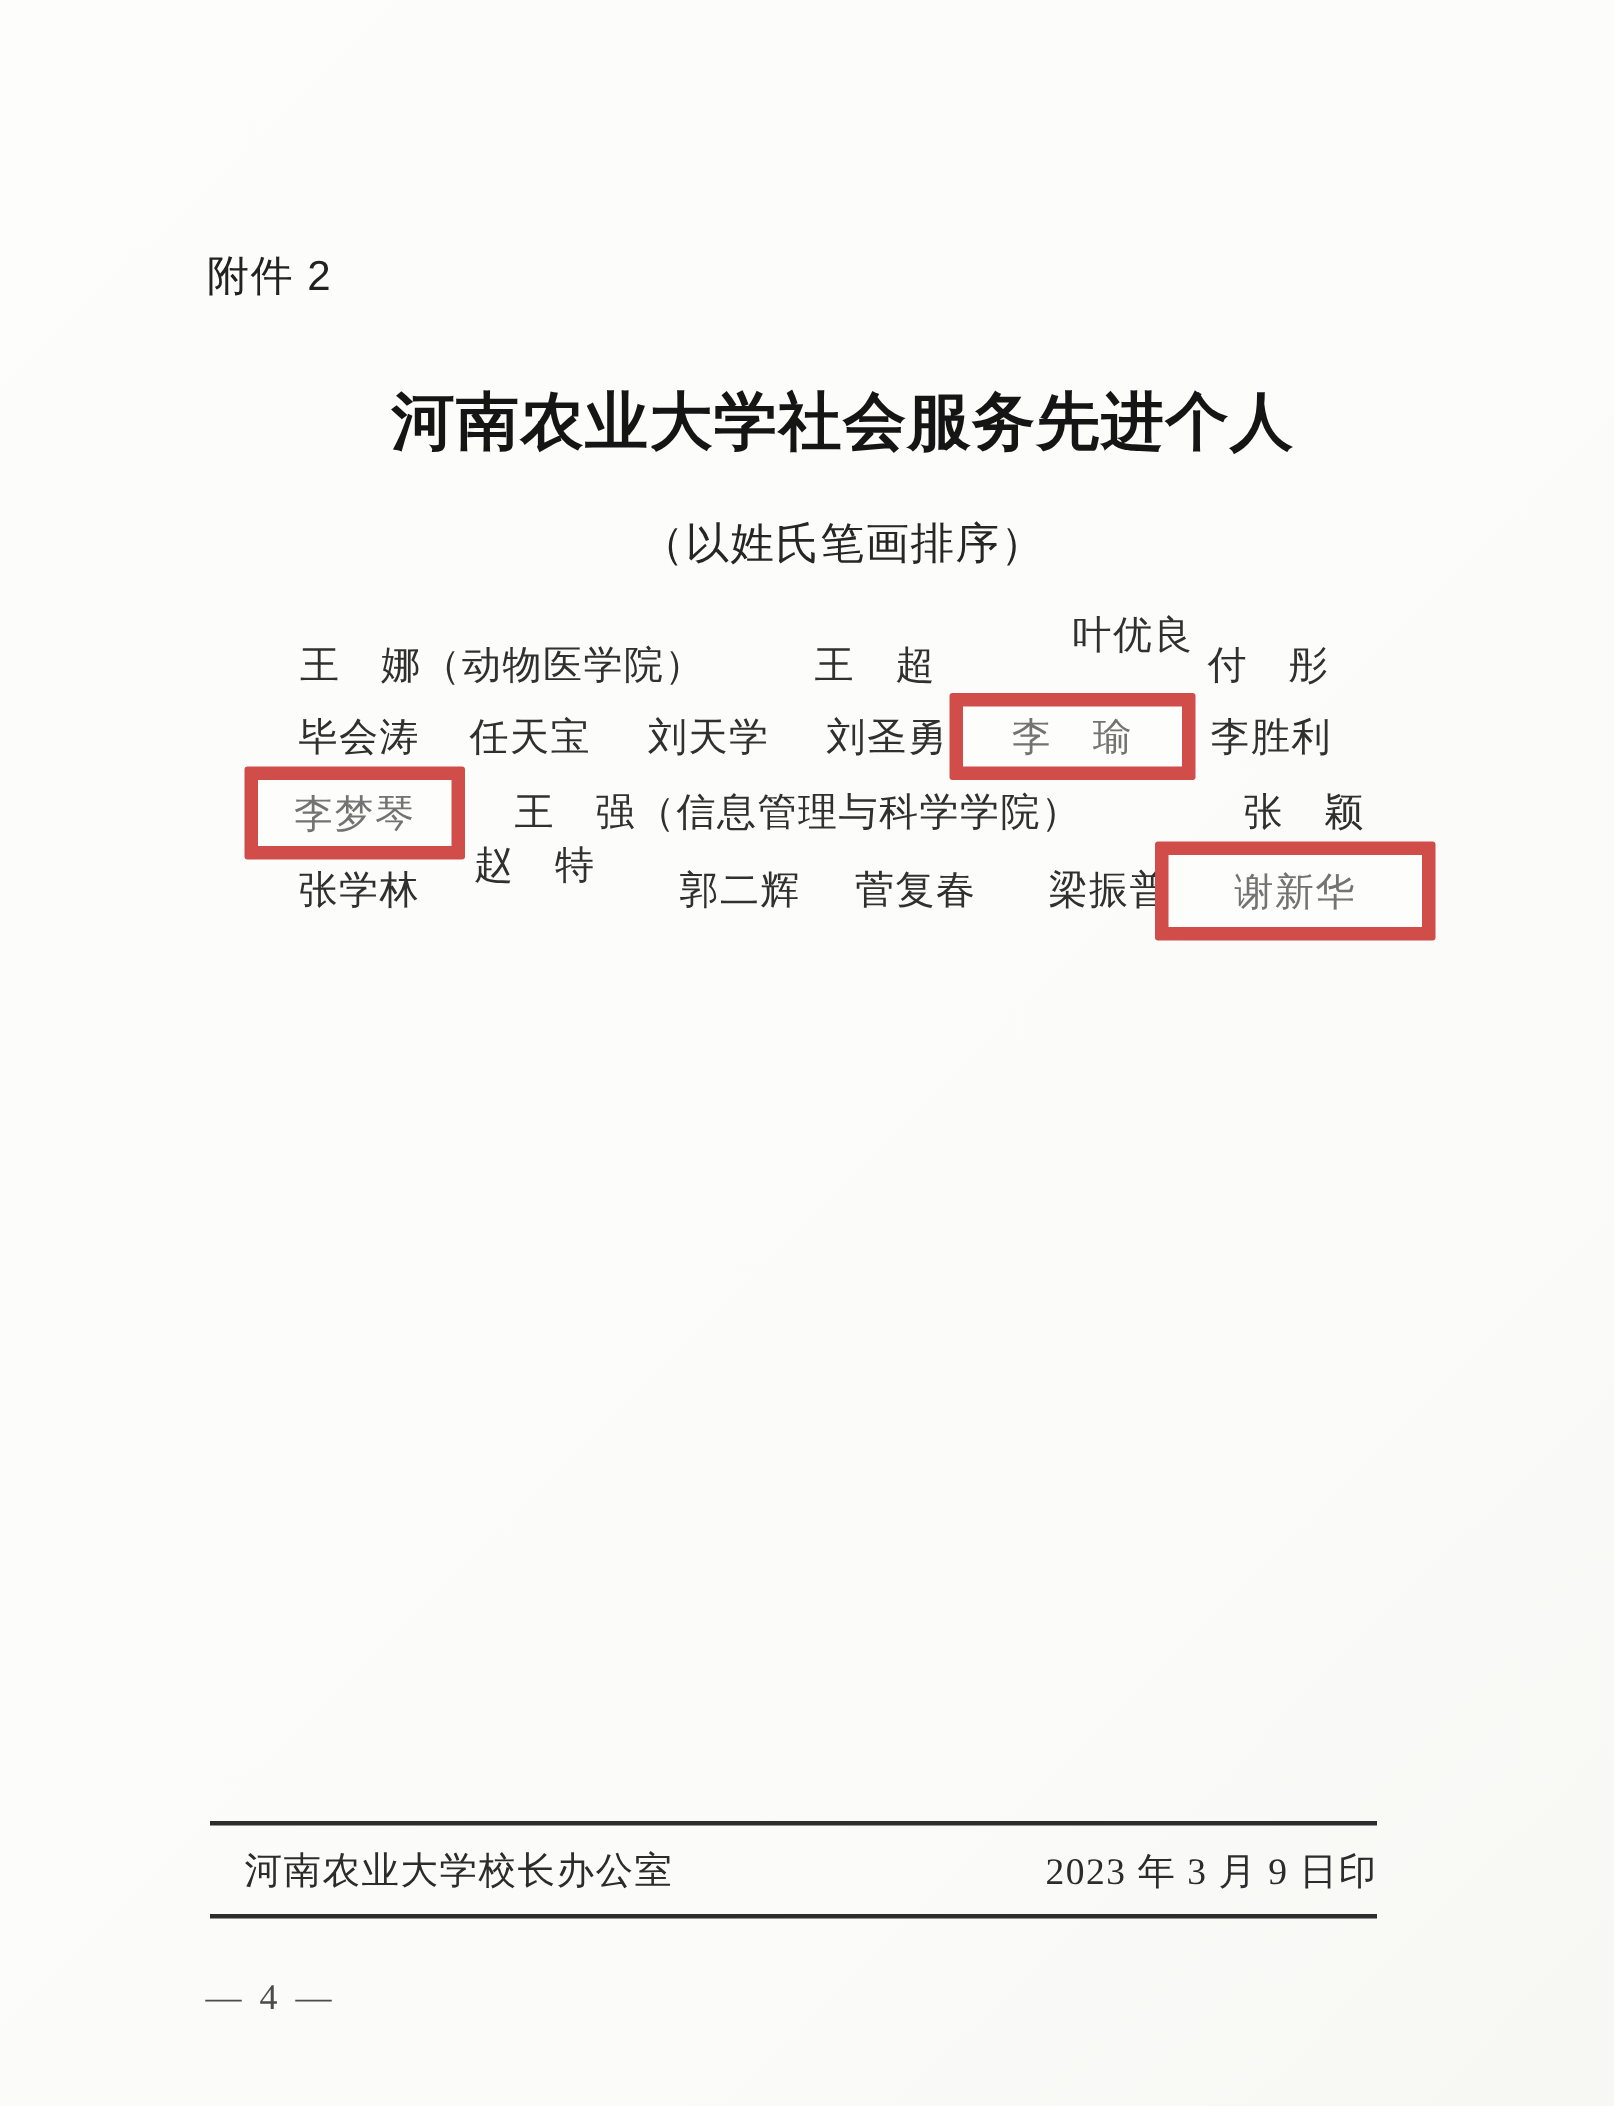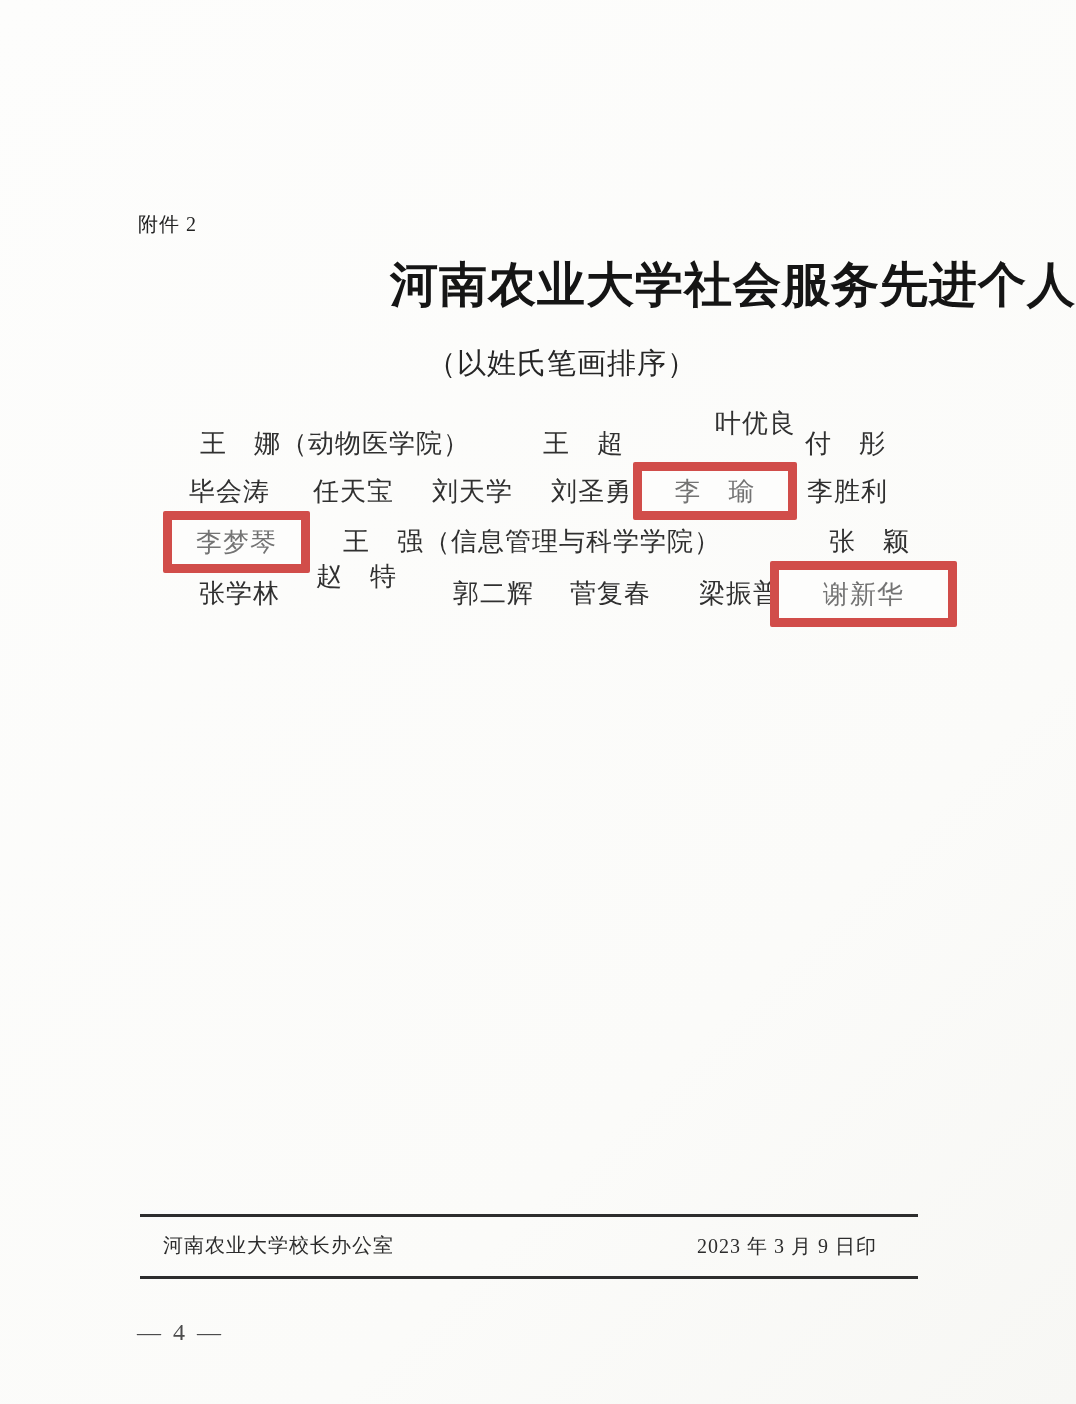--- a/index.html
+++ b/index.html
@@ -12,30 +12,29 @@
     width: 1076px;
     height: 1404px;
     margin: 0 auto;
     background: linear-gradient(135deg, #fdfdfc 0%, #fbfbf9 70%, #f7f7f4 100%);
     overflow: hidden;
     color: #2f2f2f;
   }
   .abs { position: absolute; line-height: 1; white-space: nowrap; }
 
   .attachment-label {
-    font-family: Liberation Serif, serif;
-    font-size: 20px;
+    font-family: Liberation Sans, sans-serif;
+    font-size: 28px;
     color: #222;
     letter-spacing: 1px;
-    margin-top: 44px;
   }
   .doc-title {
     left: 0; right: 0;
-    text-align: right;
-    font-size: 48px;
+    text-align: center;
+    font-size: 42px;
     font-weight: 700;
     color: #151515;
     letter-spacing: 1px;
     padding-left: 48px;
   }
   .doc-subtitle {
     left: 0; right: 0;
     text-align: center;
     font-size: 29px;
     color: #262626;
@@ -59,21 +58,21 @@
   }
   .red-box .name { color: #737373; }
   .footer-rule {
     position: absolute;
     left: 140px;
     width: 778px;
     height: 3px;
     background: #2d2d2d;
   }
   .footer-text {
-    font-size: 20px;
+    font-size: 25px;
     color: #2c2c2c;
     letter-spacing: 1px;
   }
   .page-number {
     font-size: 24px;
     color: #4c4c4c;
     letter-spacing: 3px;
   }
 </style>
 </head>
@@ -84,21 +83,21 @@
   <div class="abs attachment-label" style="left:138px; top:170px;">附件 2</div>
 
   <div class="abs doc-title" style="top:261px;">河南农业大学社会服务先进个人</div>
   <div class="abs doc-subtitle" style="top:349px;">（以姓氏笔画排序）</div>
 
   <div class="abs name" style="left:200px; top:431px;">王　娜（动物医学院）</div>
   <div class="abs name" style="left:543px; top:431px;">王　超</div>
   <div class="abs name" style="left:675px; top:411px;margin-left:40px;">叶优良</div>
   <div class="abs name" style="left:805px; top:431px;">付　彤</div>
 
-  <div class="abs name" style="left:189px; top:479px;">毕会涛</div>
+  <div class="abs name" style="left:199px; top:479px;">毕会涛</div>
   <div class="abs name" style="left:313px; top:479px;">任天宝</div>
   <div class="abs name" style="left:432px; top:479px;">刘天学</div>
   <div class="abs name" style="left:551px; top:479px;">刘圣勇</div>
   <div class="red-box" style="left: 633px; top: 462px; width: 164px; height: 58px; border-color: rgb(209, 77, 74);">
     <span class="name">李　瑜</span>
   </div>
   <div class="abs name" style="left:807px; top:479px;">李胜利</div>
 
   <div class="red-box" style="left: 163px; top: 511px; width: 147px; height: 62px; border-color: rgb(209, 77, 74);">
     <span class="name">李梦琴</span>

